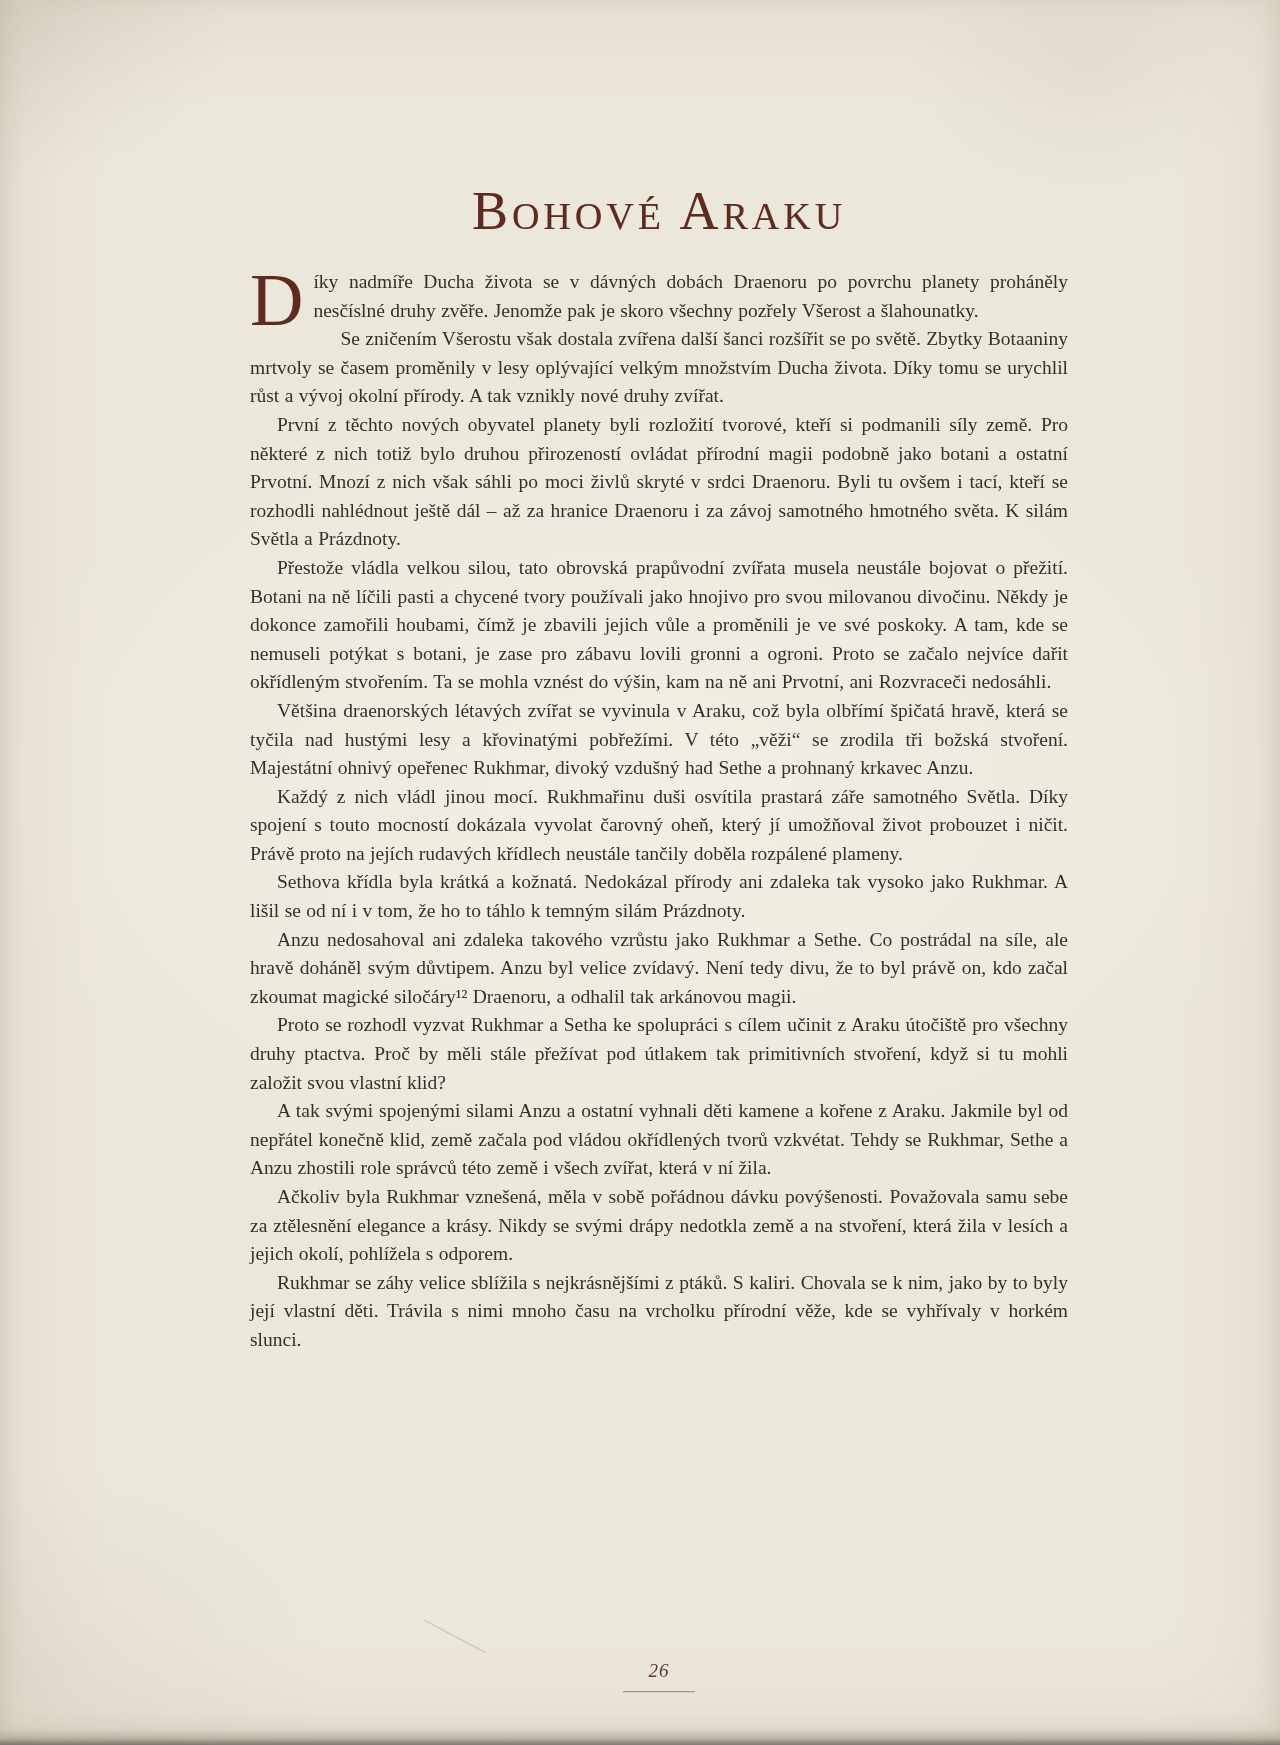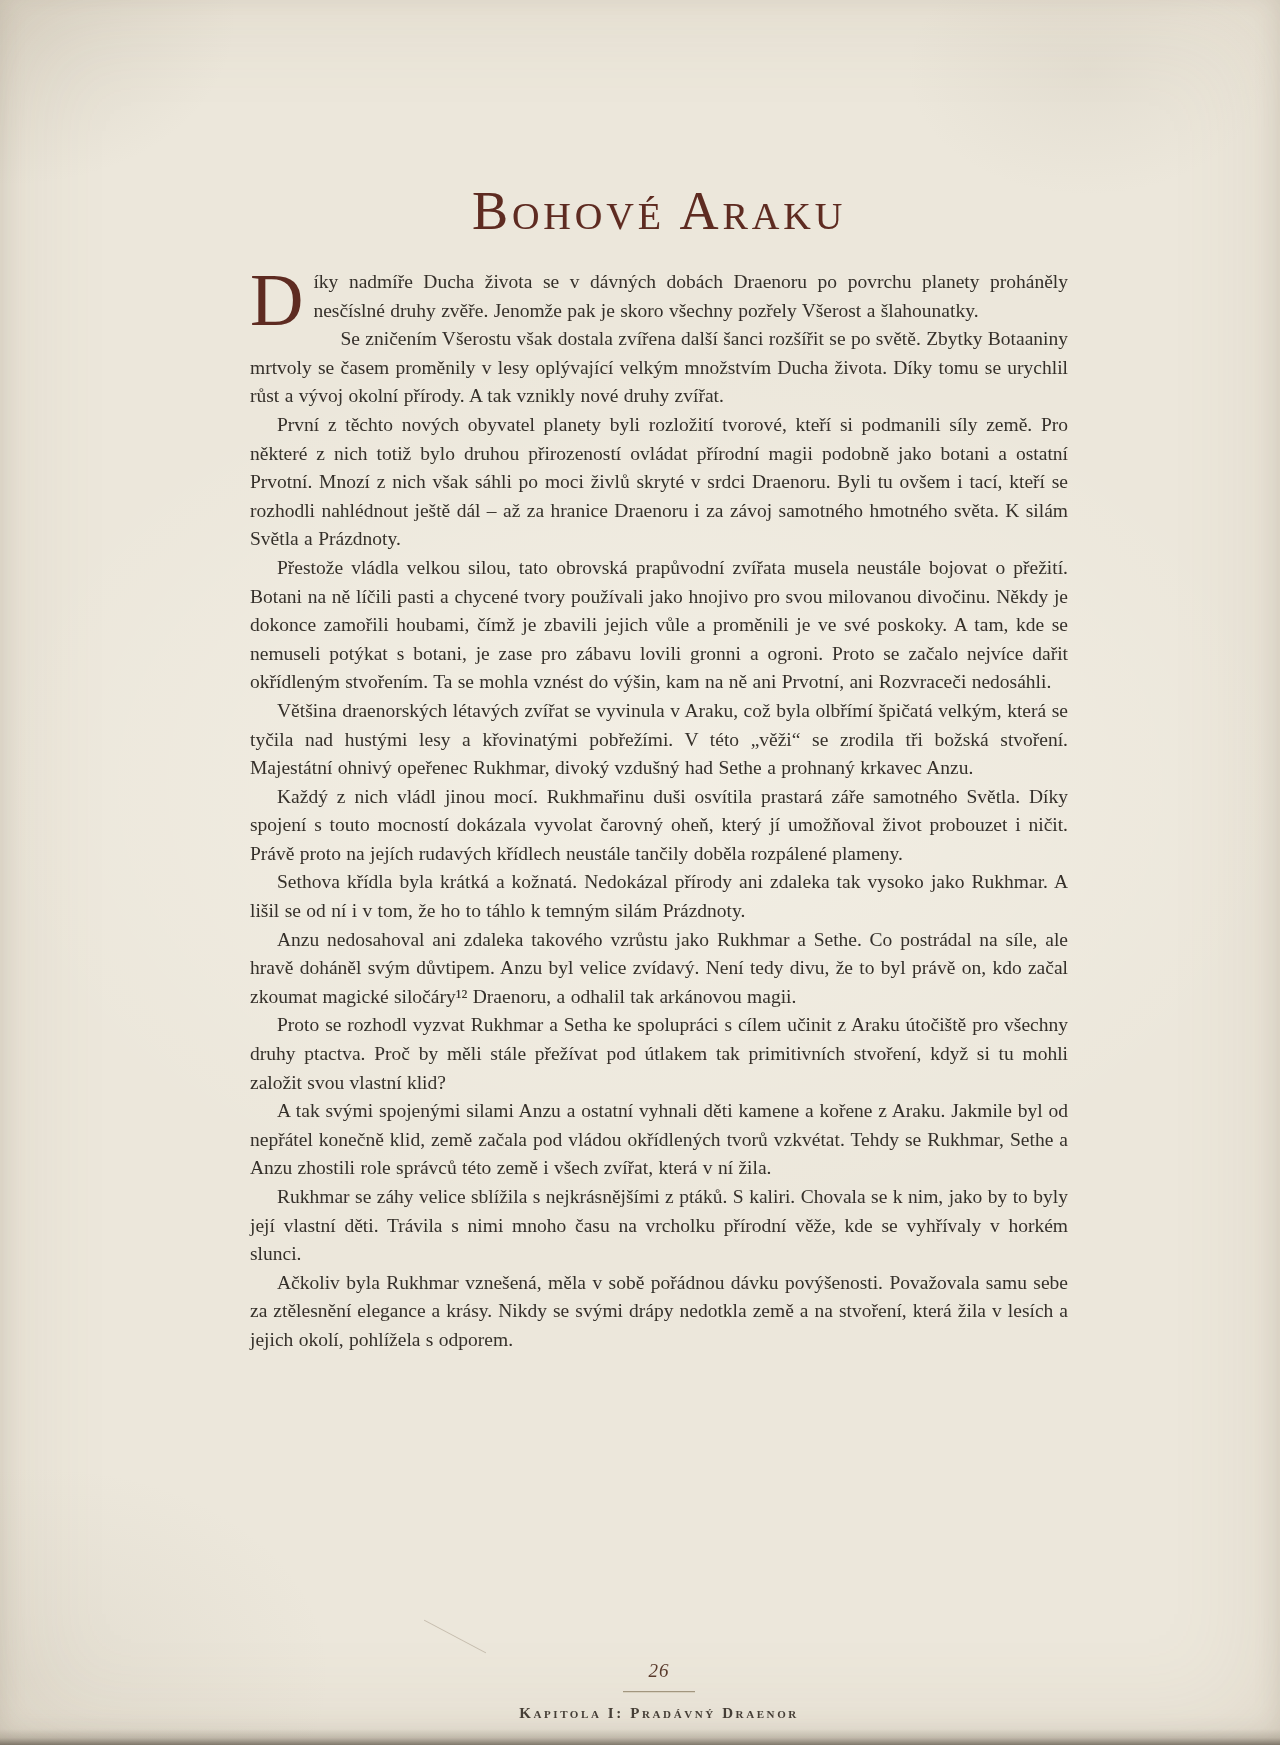--- a/index.html
+++ b/index.html
@@ -125,33 +125,32 @@
 <div class="page">
 
   <div class="content">
     <h1 class="title">Bohové Araku</h1>
 
     <div class="bodytext">
       <p class="dropcap">Díky nadmíře Ducha života se v dávných dobách Draenoru po povrchu planety proháněly nesčíslné druhy zvěře. Jenomže pak je skoro všechny pozřely Všerost a šlahounatky.</p>
       <p class="indent">Se zničením Všerostu však dostala zvířena další šanci rozšířit se po světě. Zbytky Botaaniny mrtvoly se časem proměnily v lesy oplývající velkým množstvím Ducha života. Díky tomu se urychlil růst a vývoj okolní přírody. A tak vznikly nové druhy zvířat.</p>
       <p class="indent">První z těchto nových obyvatel planety byli rozložití tvorové, kteří si podmanili síly země. Pro některé z nich totiž bylo druhou přirozeností ovládat přírodní magii podobně jako botani a ostatní Prvotní. Mnozí z nich však sáhli po moci živlů skryté v srdci Draenoru. Byli tu ovšem i tací, kteří se rozhodli nahlédnout ještě dál – až za hranice Draenoru i za závoj samotného hmotného světa. K silám Světla a Prázdnoty.</p>
       <p class="indent">Přestože vládla velkou silou, tato obrovská prapůvodní zvířata musela neustále bojovat o přežití. Botani na ně líčili pasti a chycené tvory používali jako hnojivo pro svou milovanou divočinu. Někdy je dokonce zamořili houbami, čímž je zbavili jejich vůle a proměnili je ve své poskoky. A tam, kde se nemuseli potýkat s botani, je zase pro zábavu lovili gronni a ogroni. Proto se začalo nejvíce dařit okřídleným stvořením. Ta se mohla vznést do výšin, kam na ně ani Prvotní, ani Rozvraceči nedosáhli.</p>
-      <p class="indent">Většina draenorských létavých zvířat se vyvinula v Araku, což byla olbřímí špičatá velkým, která se tyčila nad hustými lesy a křovinatými pobřežími. V této „věži“ se zrodila tři božská stvoření. Majestátní ohnivý opeřenec Rukhmar, divoký vzdušný had Sethe a prohnaný krkavec Anzu.</p>
+      <p class="indent">Většina draenorských létavých zvířat se vyvinula v Araku, což byla olbřímí špičatá hravě, která se tyčila nad hustými lesy a křovinatými pobřežími. V této „věži“ se zrodila tři božská stvoření. Majestátní ohnivý opeřenec Rukhmar, divoký vzdušný had Sethe a prohnaný krkavec Anzu.</p>
       <p class="indent">Každý z nich vládl jinou mocí. Rukhmařinu duši osvítila prastará záře samotného Světla. Díky spojení s touto mocností dokázala vyvolat čarovný oheň, který jí umožňoval život probouzet i ničit. Právě proto na jejích rudavých křídlech neustále tančily doběla rozpálené plameny.</p>
       <p class="indent">Sethova křídla byla krátká a kožnatá. Nedokázal přírody ani zdaleka tak vysoko jako Rukhmar. A lišil se od ní i v tom, že ho to táhlo k temným silám Prázdnoty.</p>
       <p class="indent">Anzu nedosahoval ani zdaleka takového vzrůstu jako Rukhmar a Sethe. Co postrádal na síle, ale hravě doháněl svým důvtipem. Anzu byl velice zvídavý. Není tedy divu, že to byl právě on, kdo začal zkoumat magické siločáry¹² Draenoru, a odhalil tak arkánovou magii.</p>
       <p class="indent">Proto se rozhodl vyzvat Rukhmar a Setha ke spolupráci s cílem učinit z Araku útočiště pro všechny druhy ptactva. Proč by měli stále přežívat pod útlakem tak primitivních stvoření, když si tu mohli založit svou vlastní klid?</p>
       <p class="indent">A tak svými spojenými silami Anzu a ostatní vyhnali děti kamene a kořene z Araku. Jakmile byl od nepřátel konečně klid, země začala pod vládou okřídlených tvorů vzkvétat. Tehdy se Rukhmar, Sethe a Anzu zhostili role správců této země i všech zvířat, která v ní žila.</p>
+      <p class="indent">Ačkoliv byla Rukhmar vznešená, měla v sobě pořádnou dávku povýšenosti. Považovala samu sebe za ztělesnění elegance a krásy. Nikdy se svými drápy nedotkla země a na stvoření, která žila v lesích a jejich okolí, pohlížela s odporem.</p>
       <p class="indent">Rukhmar se záhy velice sblížila s nejkrásnějšími z ptáků. S kaliri. Chovala se k nim, jako by to byly její vlastní děti. Trávila s nimi mnoho času na vrcholku přírodní věže, kde se vyhřívaly v horkém slunci.</p>
-      <p class="indent">Ačkoliv byla Rukhmar vznešená, měla v sobě pořádnou dávku povýšenosti. Považovala samu sebe za ztělesnění elegance a krásy. Nikdy se svými drápy nedotkla země a na stvoření, která žila v lesích a jejich okolí, pohlížela s odporem.</p>
     </div>
   </div>
 
   <div class="footer">
     <div class="page-num">26</div>
     <div class="rule"></div>
-    <div class="chapter">Kapitola I: Pradávný Draenor</div>
   </div>
 
   <div class="crease"></div>
   <div class="bottom-edge"></div>
 
 </div>
 
 </body></html>

